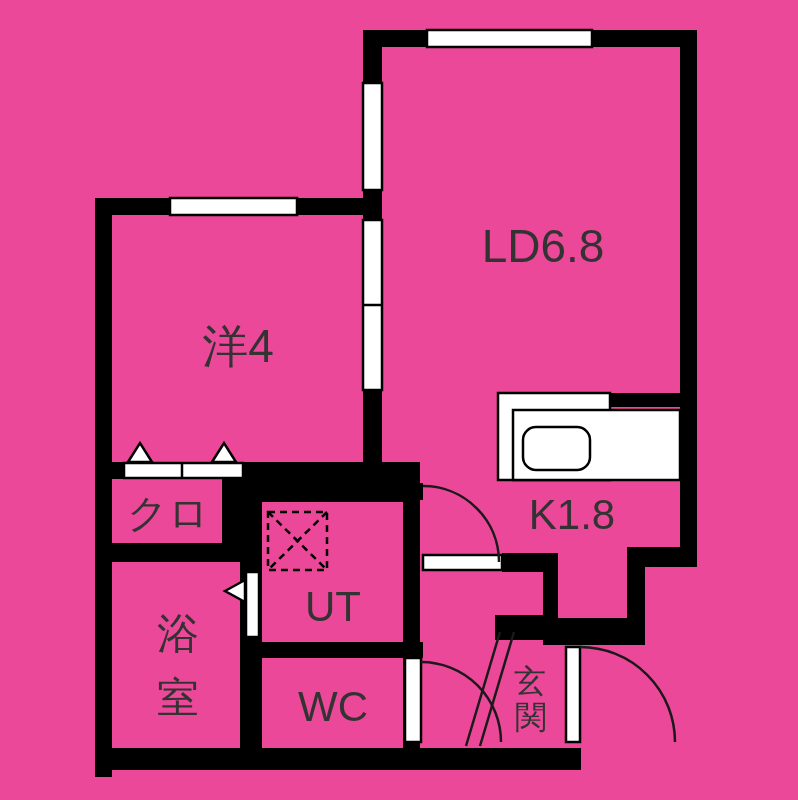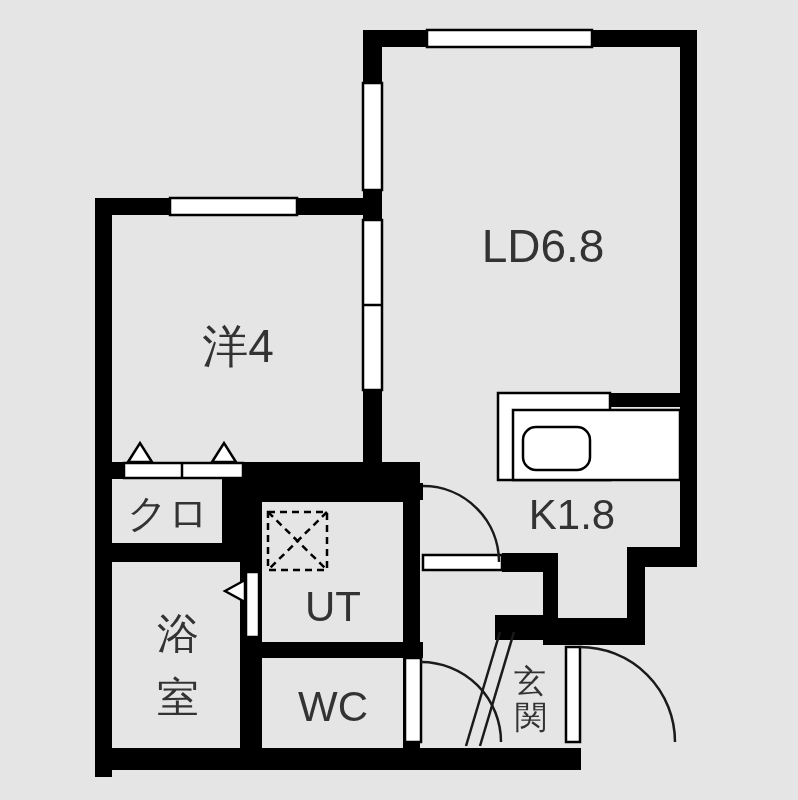--- a/index.html
+++ b/index.html
@@ -1,16 +1,16 @@
 <!DOCTYPE html>
 <html><head>
 <meta charset="utf-8">
 <style>
   html,body{margin:0;padding:0;background:#ffffff;}
-  .stage{position:relative;width:798px;height:800px;background:#e5e5e5;overflow:hidden;
+  .stage{position:relative;width:798px;height:800px;background:#ec4899;overflow:hidden;
          font-family:"Liberation Sans", sans-serif;}
   svg{display:block;}
   text.room-label{fill:#333333;font-family:"Liberation Sans", sans-serif;}
 </style>
 </head>
 <body>
 
 <div class="stage">
 <svg width="798" height="800" viewBox="0 0 798 800">
 

